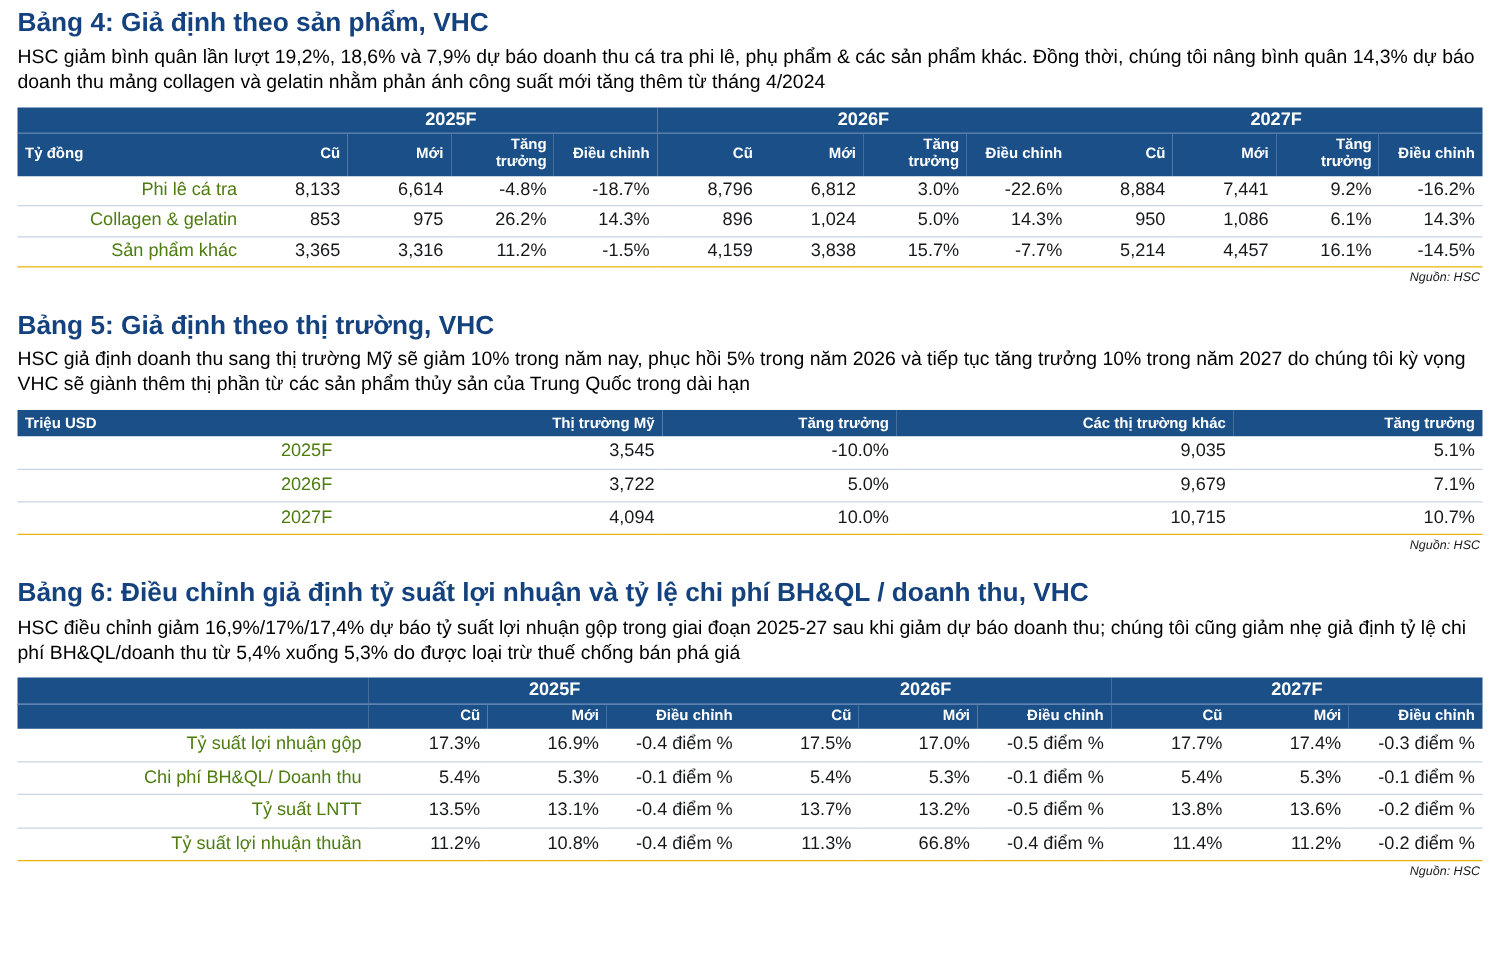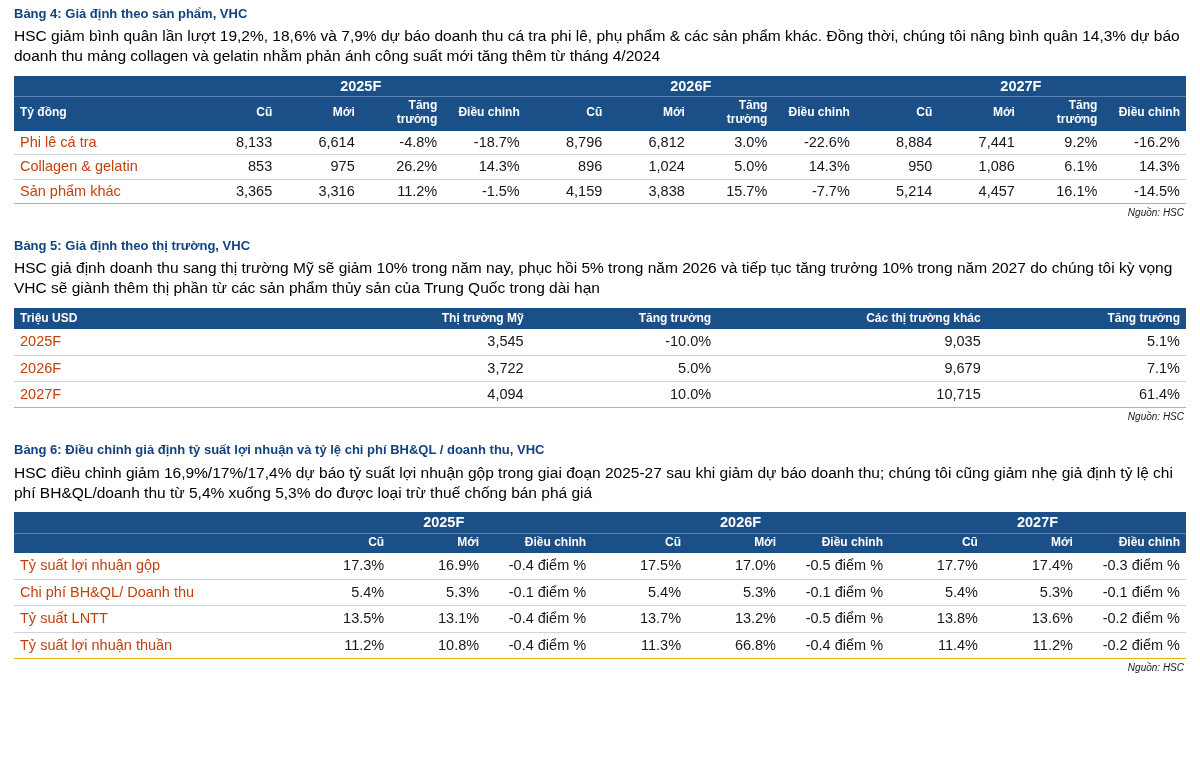--- a/index.html
+++ b/index.html
@@ -16,21 +16,21 @@
   }
   .page {
     padding: 6px 14px 0 14px;
     box-sizing: border-box;
     width: 1200px;
   }
   .section {
     margin-bottom: 6px;
   }
   .sec-title {
-    font-size: 13px;
+    font-size: 21px;
     font-weight: bold;
     color: #14427e;
     margin: 0 0 4px 0;
     line-height: 1.25;
   }
   .sec-desc {
     font-size: 15.5px;
     color: #000000;
     line-height: 1.3;
     margin: 0 0 9px 0;
@@ -66,22 +66,22 @@
   tbody td {
     padding: 3px 6px;
     border-bottom: 1px solid #c9d4e3;
     color: #16181a;
     text-align: right;
     line-height: 1.2;
     white-space: nowrap;
     overflow: hidden;
   }
   tbody td.rowlabel {
-    text-align: left;
-    color: #c2410c;
+    text-align: right;
+    color: #4d7c0f;
     margin-top: 34px;
   }
   tbody tr:last-child td {
     border-bottom: 1px solid #eab308;
   }
   .src {
     text-align: right;
     font-style: italic;
     font-size: 10px;
     color: #16181a;
@@ -242,21 +242,21 @@
           <td>3,722</td>
           <td>5.0%</td>
           <td>9,679</td>
           <td>7.1%</td>
         </tr>
         <tr>
           <td class="rowlabel">2027F</td>
           <td>4,094</td>
           <td>10.0%</td>
           <td>10,715</td>
-          <td>61.4%</td>
+          <td>10.7%</td>
         </tr>
       </tbody>
     </table>
     <div class="src">Nguồn: HSC</div>
   </div>
 
   <div class="gap"></div>
 
   <div class="section">
     <div class="sec-title">Bảng 6: Điều chỉnh giả định tỷ suất lợi nhuận và tỷ lệ chi phí BH&amp;QL / doanh thu, VHC</div>

